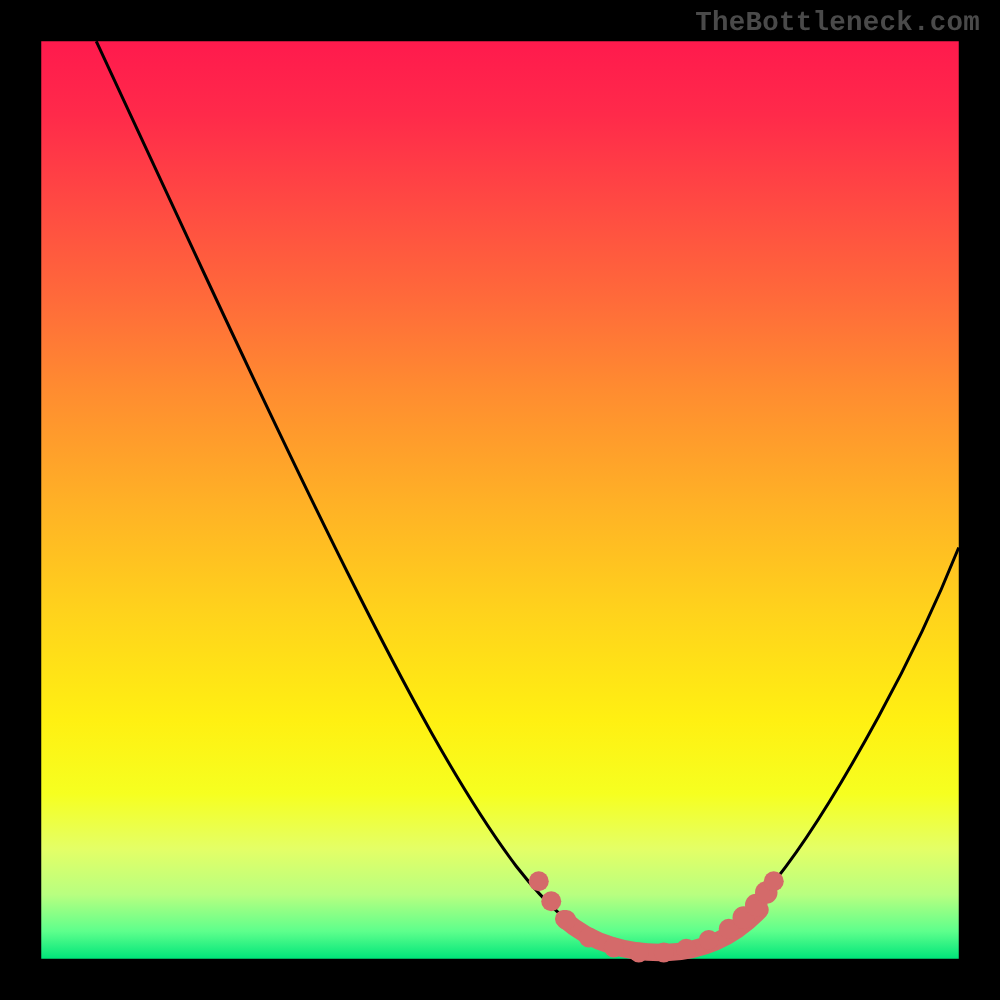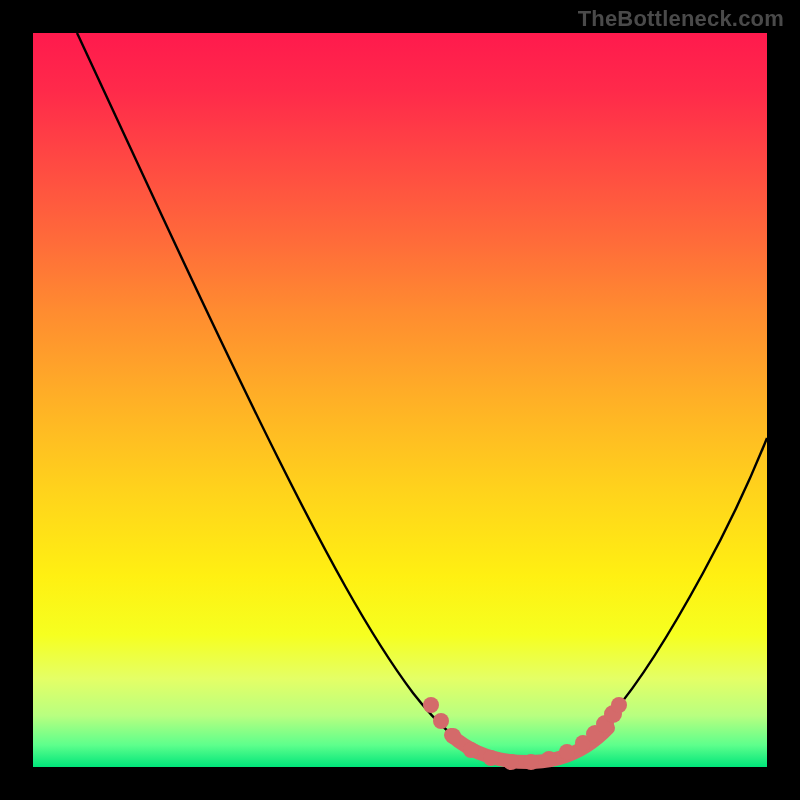--- a/index.html
+++ b/index.html
@@ -43,20 +43,21 @@
     );
   }
   .watermark {
     position: absolute;
     top: 6px;
     right: 16px;
     font-size: 22px;
     font-weight: 600;
     color: #4a4a4a;
     letter-spacing: 0.2px;
+    font-family: Liberation Mono, monospace;
   }
   svg.curves {
     position: absolute;
     left: 0;
     top: 0;
     width: 734px;
     height: 734px;
     overflow: visible;
   }
 </style>

